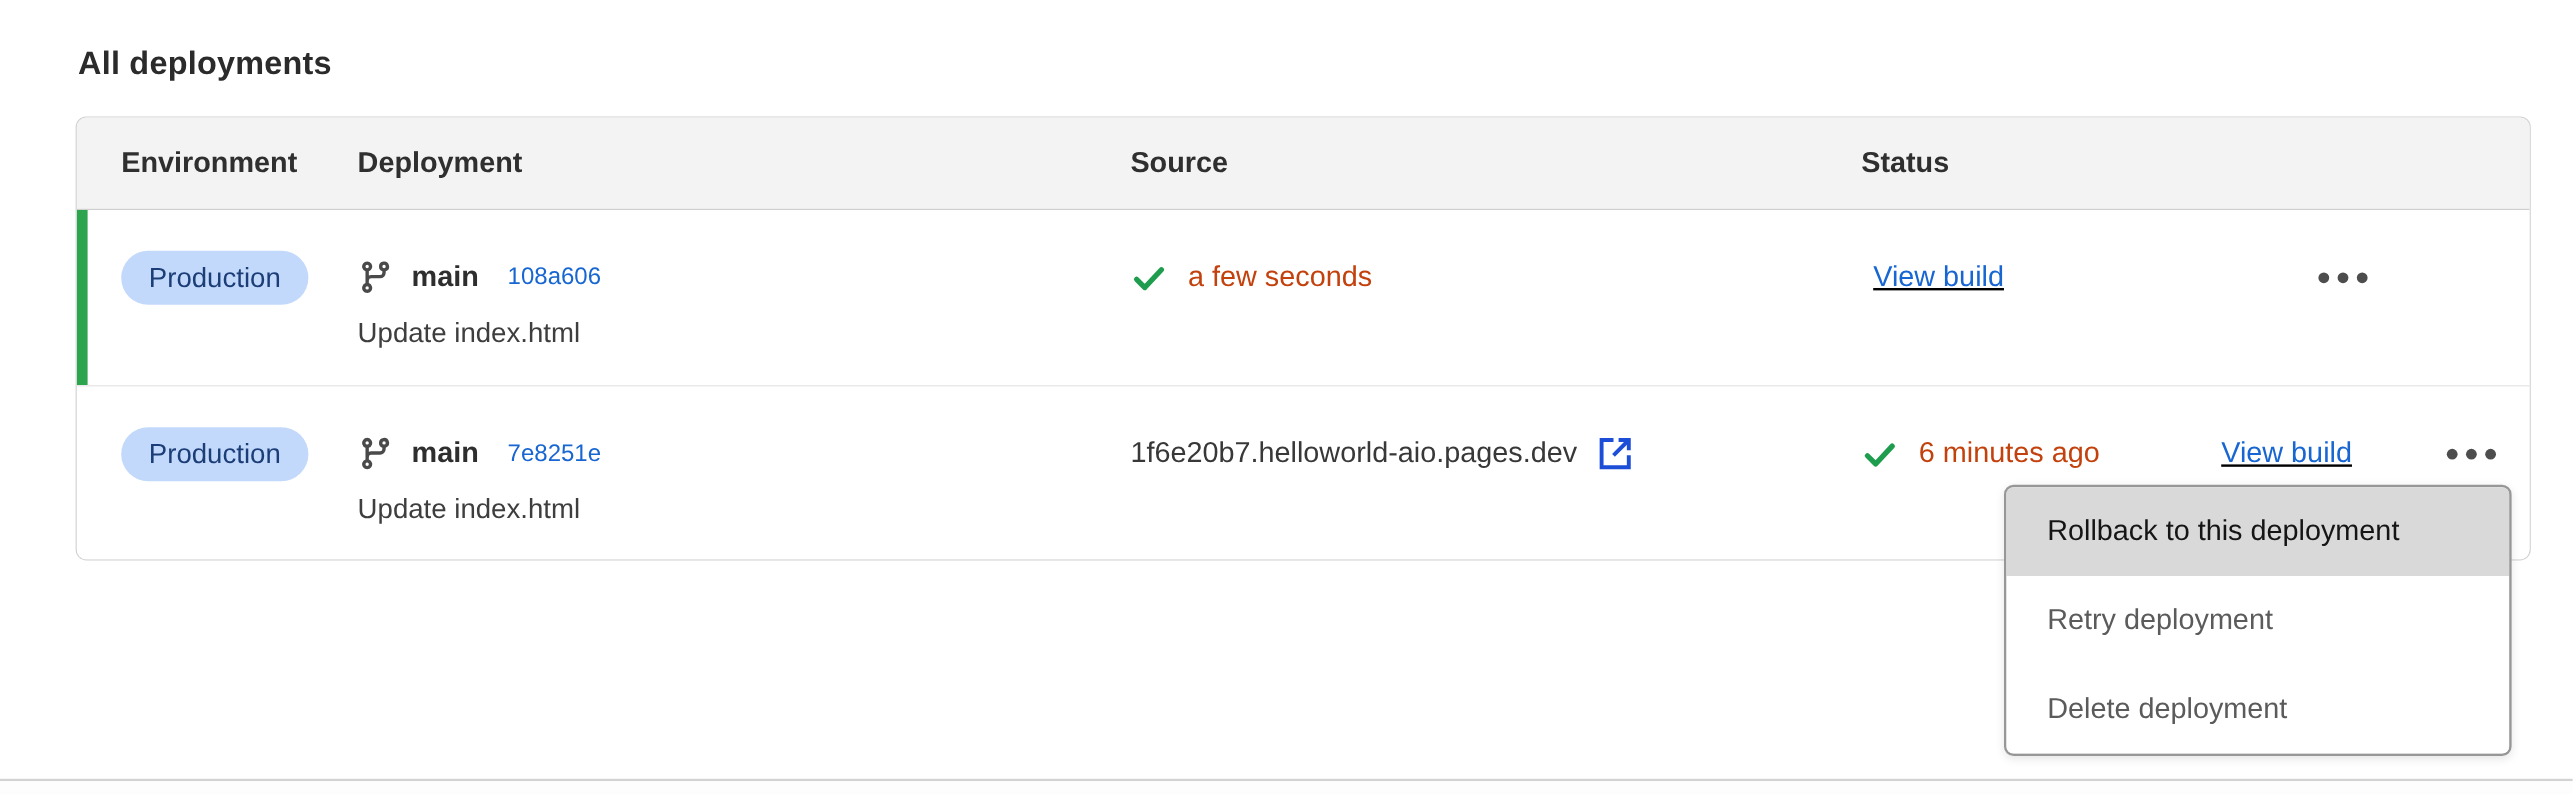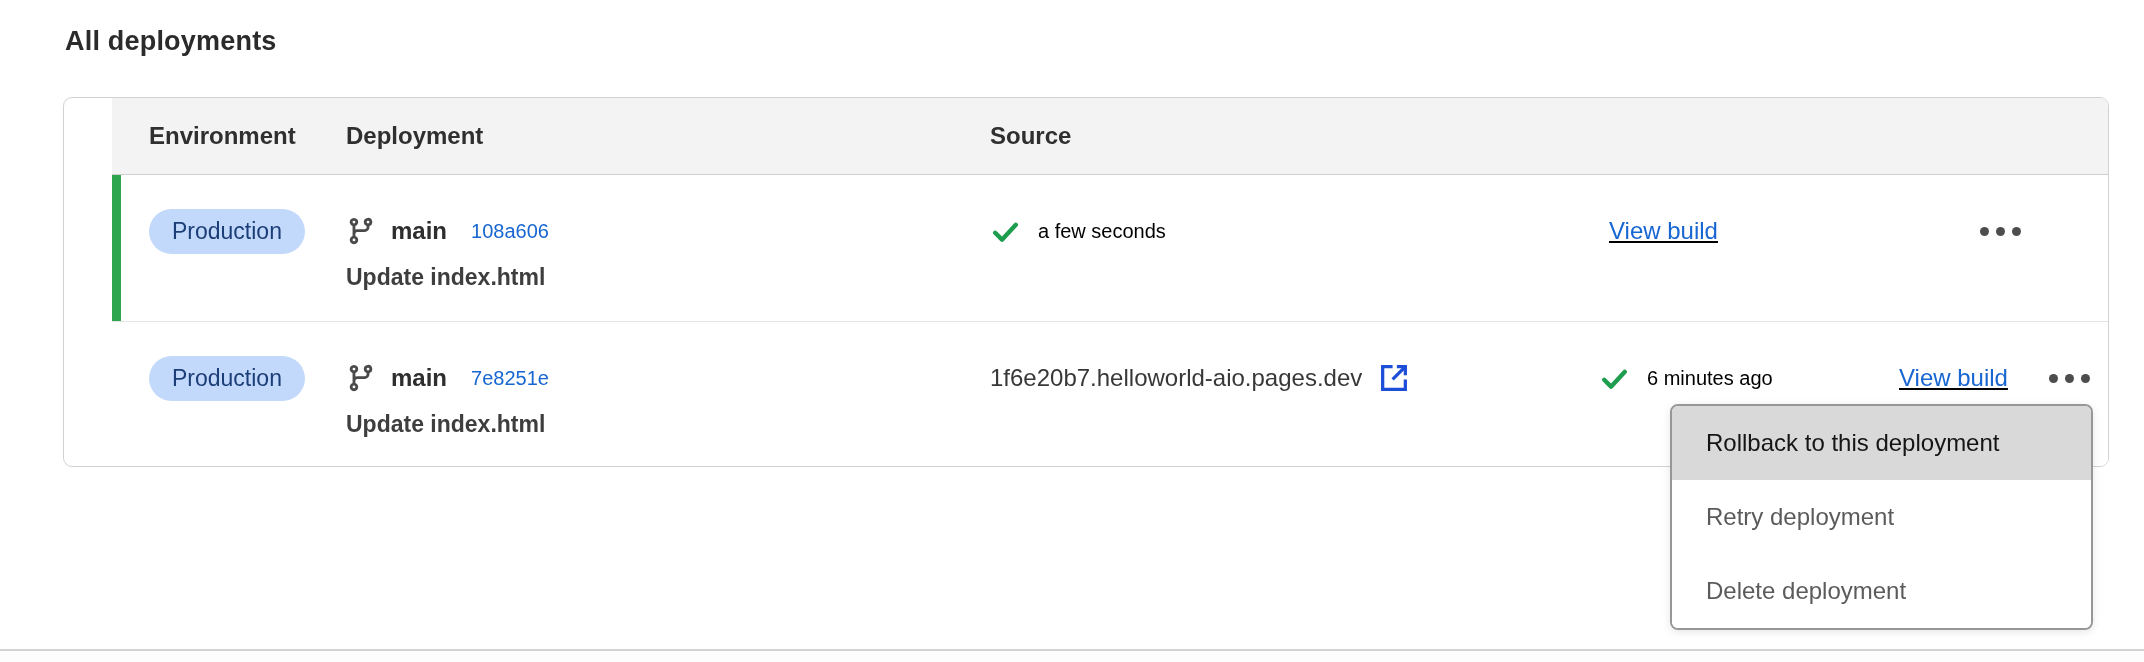--- a/index.html
+++ b/index.html
@@ -1,25 +1,25 @@
 <!DOCTYPE html>
 <html><head>
 <meta charset="utf-8">
 <style>
   * { margin:0; padding:0; box-sizing:border-box; }
   html,body { width:2144px; height:662px; background:#ffffff;
     font-family:"Liberation Sans","DejaVu Sans",sans-serif; overflow:hidden; }
   .page { position:relative; width:2144px; height:662px; background:#fff; }
 
-  .page-title { position:absolute; left:65px; top:26px; font-size:27px;
+  .page-title { position:absolute; left:65px; top:38px; font-size:27px;
     font-weight:700; color:#2b2b2b; letter-spacing:0.2px; }
 
   
   .card { position:absolute; left:63px; top:97px; width:2046px; height:370px;
-    background:#fff; border:1px solid #d2d2d2; border-radius:9px; overflow:hidden;padding-left:48px; }
+    background:#fff; border:1px solid #d2d2d2; border-radius:9px; overflow:hidden; }
 
   .thead { display:grid; grid-template-columns:234px 644px 609px 1fr;
     height:77px; align-items:center; background:#f3f3f3;
     border-bottom:1px solid #cfcfcf; }
   .th { font-size:24px; font-weight:700; color:#2f2f2f; }
   .th.env { padding-left:37px; }
 
   .row { position:relative; display:grid;
     grid-template-columns:234px 644px 609px 290px 160px 1fr;
     height:146px; background:#fff; }
@@ -30,27 +30,27 @@
   .cell { padding-top:33px; }
   .cell.env { padding-left:37px; }
 
   .line1 { display:flex; align-items:center; height:46px; }
 
   .badge { display:inline-flex; align-items:center; height:45px; padding:0 23px;
     border-radius:23px; background:#c3d9fb; color:#1c3e78; font-size:23px; }
 
   .branch-name { font-size:24px; font-weight:700; color:#2e2e2e; margin-left:15px; }
   .commit-link { font-size:20px; color:#1766d2; margin-left:24px; cursor:pointer; }
-  .commit-msg { margin-top:9px; font-size:23px; color:#3e3e3e; line-height:28px;font-weight:bold; }
+  .commit-msg { margin-top:9px; font-size:23px; color:#3e3e3e; line-height:28px; }
 
   .dep-url { font-size:24px; color:#383838; }
   .ext-icon { margin-left:15px; display:inline-flex; cursor:pointer; }
 
   .check-icon { display:inline-flex; }
-  .status-time { font-size:20px; color:#000000; margin-left:17px; }
+  .status-time { font-size:24px; color:#c2410c; margin-left:17px; }
 
   .view-build { padding-left:10px;text-decoration:underline; }
   .view-build a { font-size:24px; color:#1766d2; text-decoration:none; cursor:pointer; }
 
   .more-cell { display:flex; justify-content:flex-end; padding-right:28px; }
   .dots { display:flex; align-items:center; gap:7px; height:46px; cursor:pointer; }
   .dot { width:9px; height:9px; border-radius:50%; background:#4d4d4d; }
 
   
   .menu { position:absolute; left:1670px; top:404px; width:423px;
@@ -73,20 +73,21 @@
 <div class="page">
 
   <div class="page-title">All deployments</div>
 
   <div class="card">
 
     <div class="thead">
       <div class="th env">Environment</div>
       <div class="th">Deployment</div>
       <div class="th">Source</div>
+      <div class="th">Status</div>
     </div>
 
     <div class="row active">
       <div class="cell env">
         <div class="line1">
           <span class="badge">Production</span>
         </div>
       </div>
       <div class="cell">
         <div class="line1">

